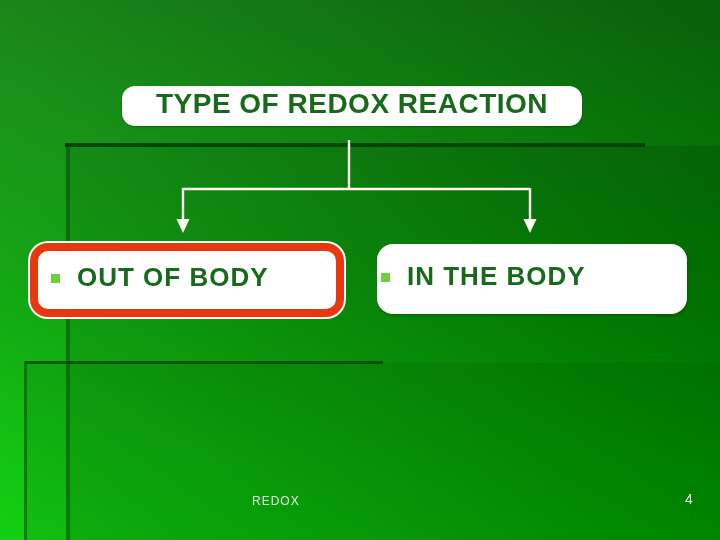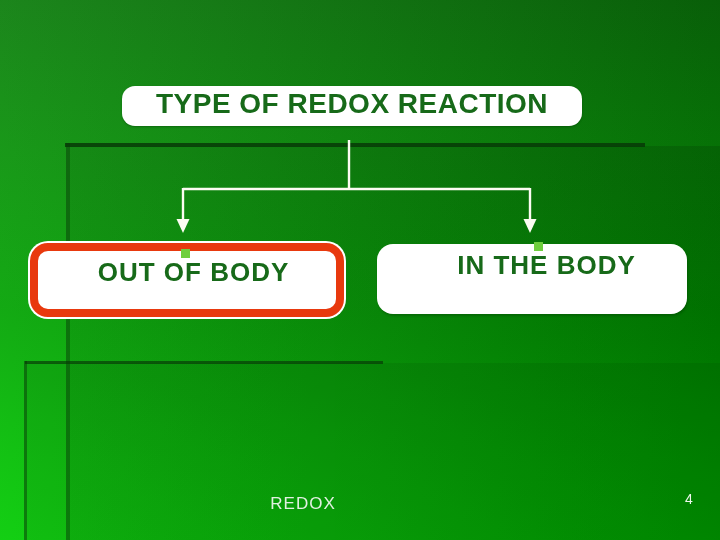--- a/index.html
+++ b/index.html
@@ -78,36 +78,35 @@
     left: 0; top: 0;
     width: 720px; height: 540px;
     pointer-events: none;
   }
   .node-box {
     position: absolute;
     background: #ffffff;
     display: flex;
     align-items: center;
     box-sizing: border-box;
-    flex-direction: column;
   }
   .node-out {
     left: 30px; top: 243px;
     width: 314px; height: 74px;
     border: 8px solid #e8390e;
     border-radius: 18px;
     box-shadow: 0 0 0 2px #ffffff;
     padding-left: 13px;
   }
   .node-in {
     left: 377px; top: 244px;
     width: 310px; height: 70px;
     border-radius: 16px;
     box-shadow: 1px 2px 2px rgba(0,50,0,0.30);
-    padding-left: 29px;
+    padding-left: 4px;
   }
   .bullet {
     display: inline-block;
     width: 9px; height: 9px;
     background: #6fce3e;
     margin-right: 17px;
     flex: 0 0 auto;
     transform: translateY(-2px);
   }
   .node-label {
@@ -115,23 +114,23 @@
     font-size: 26px;
     font-weight: bold;
     letter-spacing: 1px;
     white-space: nowrap;
     transform: translateY(-3px);
   }
   .footer-text {
     position: absolute;
     left: 252px; top: 494px;
     width: 102px;
-    text-align: center;
+    text-align: left;
     color: #e2f0e2;
-    font-size: 17px;
+    font-size: 12px;
     letter-spacing: 1px;
   }
   .page-number {
     position: absolute;
     left: 678px; top: 491px;
     width: 22px;
     text-align: center;
     color: #eef8ee;
     font-size: 14px;
   }

